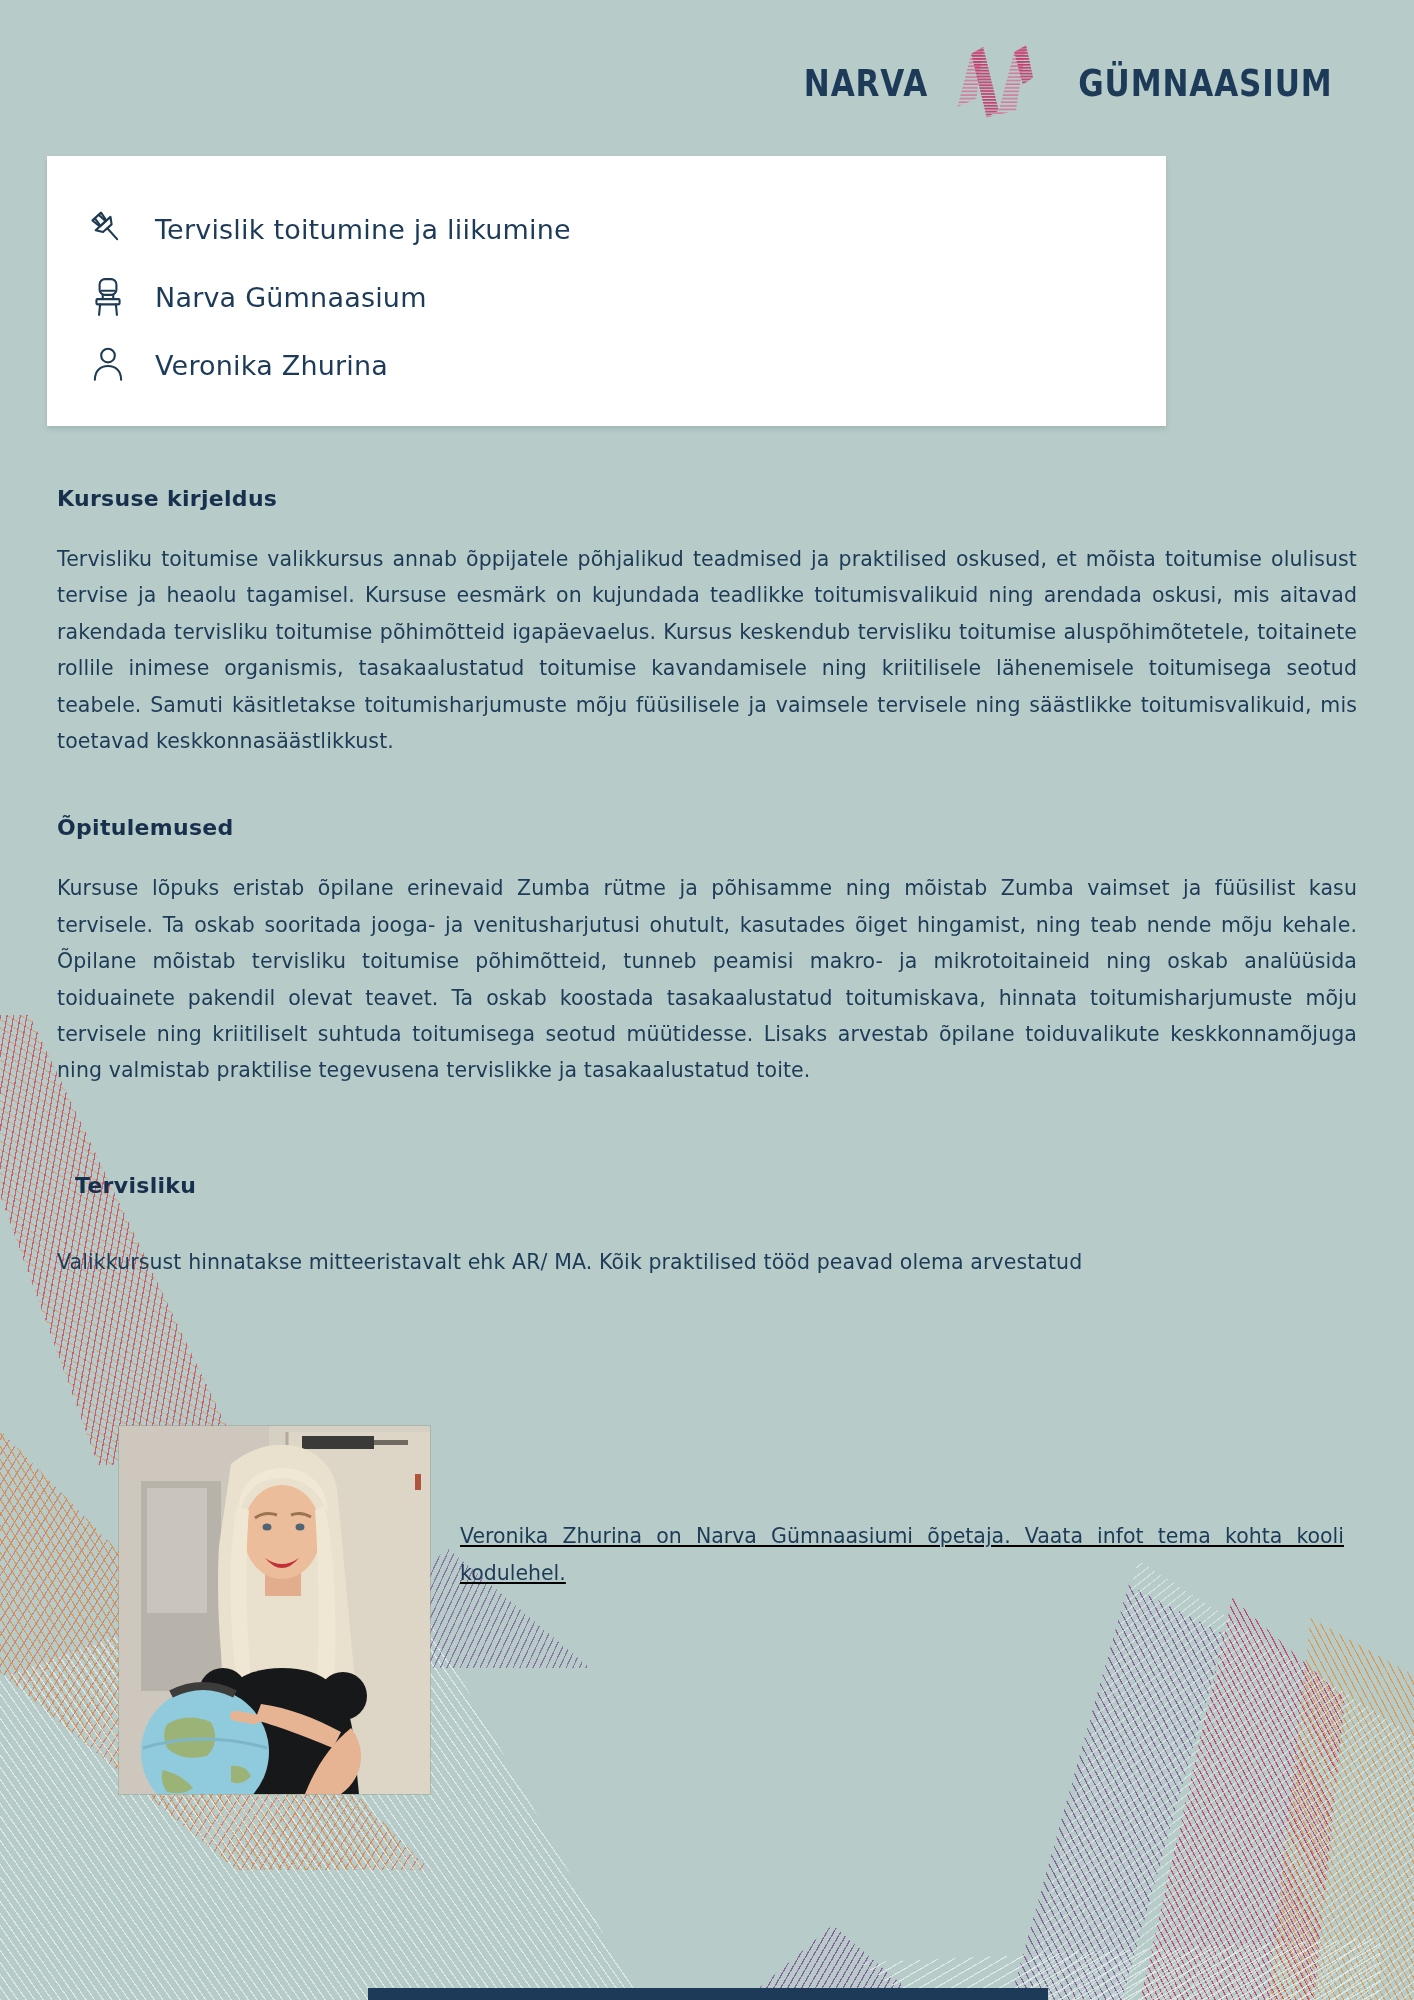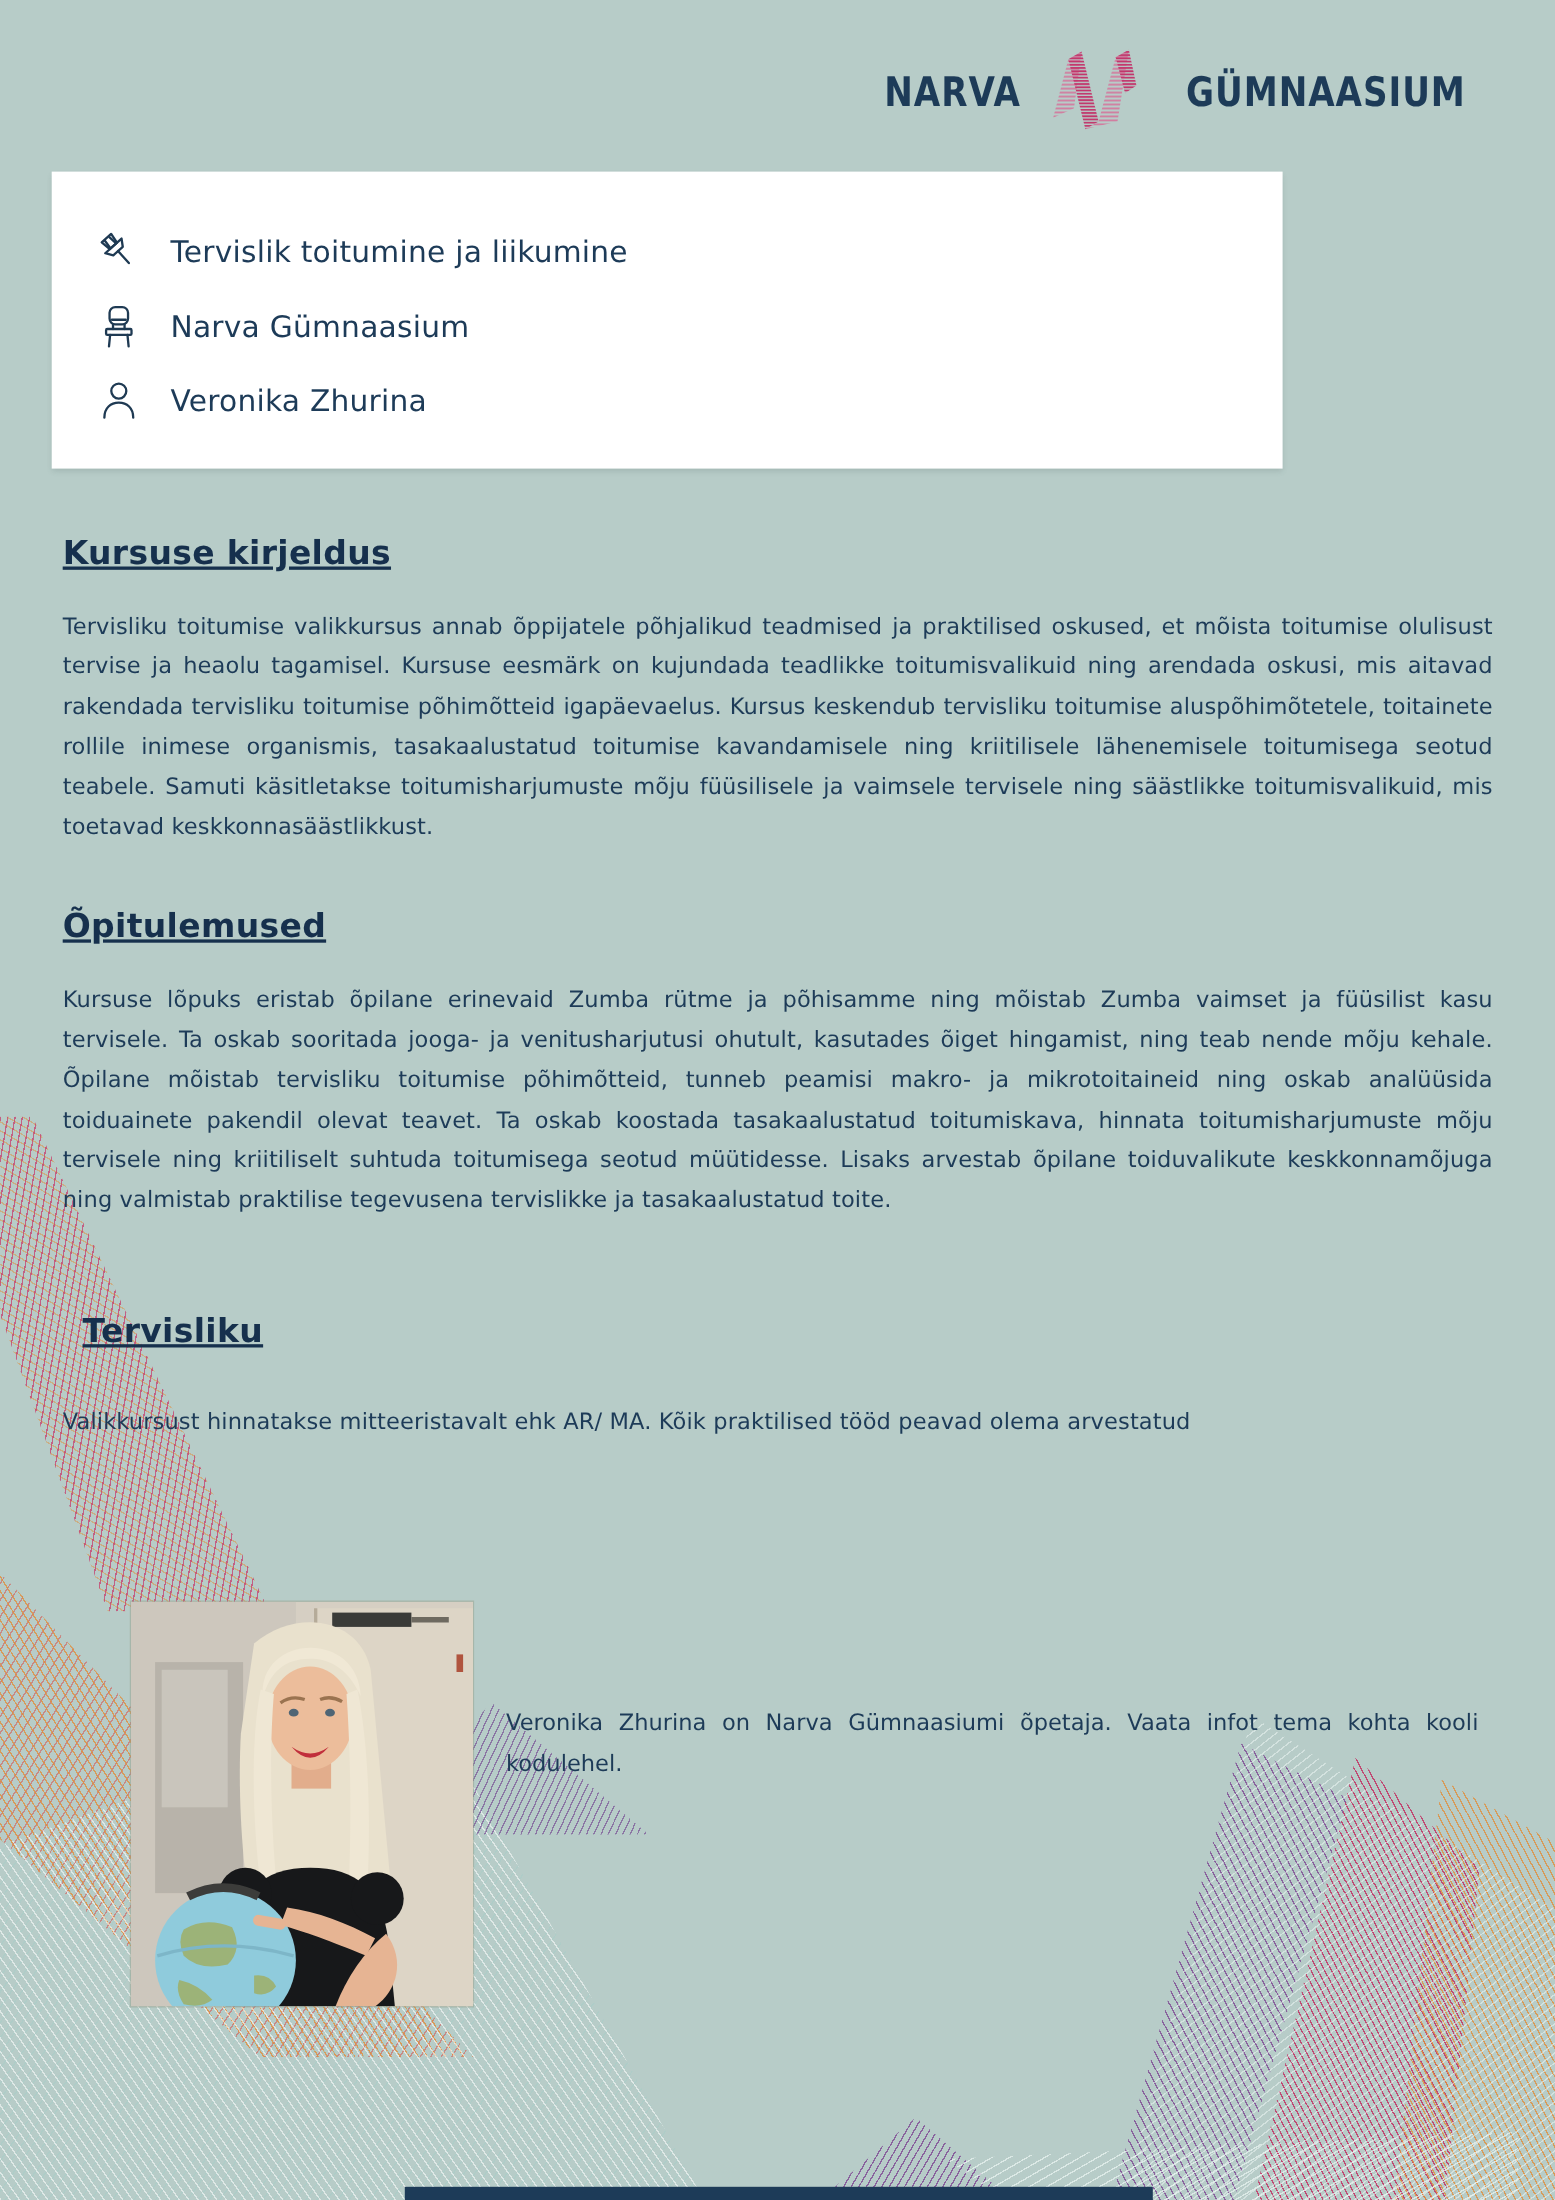--- a/index.html
+++ b/index.html
@@ -47,28 +47,28 @@
   .content{position:relative;z-index:1;}
   .brand{display:flex;justify-content:flex-end;align-items:center;padding:42px 57px 0 0;gap:14px;}
   .brand .word{color:#1d3b58;font-weight:700;font-size:37px;letter-spacing:1px;transform:scaleX(.84);transform-origin:center;}
   .brand svg{display:block;}
   .info-card{background:#ffffff;margin:32px 36px 0 47px;width:1119px;box-sizing:border-box;
     padding:52px 40px 40px 40px;box-shadow:0 3px 5px rgba(80,100,98,.2);}
   .info-row{display:flex;align-items:center;gap:26px;margin-bottom:26px;}
   .info-row:last-child{margin-bottom:0;}
   .info-row svg{flex:0 0 auto;display:block;}
   .info-row .lbl{color:#1d3b58;font-size:27px;font-weight:500;letter-spacing:.2px;}
-  h2{color:#16304d;font-size:30px;font-weight:700;margin:0;margin-left:57px;letter-spacing:.3px;text-decoration:underline;}
+  h2{color:#16304d;font-size:22px;font-weight:700;margin:0;margin-left:57px;letter-spacing:.3px;}
   .h-1{margin-top:60px;}
   .h-2{margin-top:56px;}
   .h-3{margin-top:84px;margin-left:75px;}
   p.body{color:#1d3b58;font-size:20.5px;line-height:36.4px;text-align:justify;
     margin:30px 57px 0 57px;letter-spacing:.1px;}
   p.single{text-align:left;margin-top:46px;}
-  .teacher-row{display:flex;margin-top:146px;}
+  .teacher-row{display:flex;margin-top:146px;text-decoration:underline;}
   .photo{flex:0 0 auto;margin-left:119px;width:311px;height:368px;overflow:hidden;box-shadow:0 0 0 1px rgba(150,160,140,.5);}
   .photo svg{display:block;}
   .caption{color:#1d3b58;font-size:20.5px;line-height:37px;text-align:justify;
     width:884px;margin:92px 0 0 30px;}
   .footer-bar{position:absolute;left:368px;bottom:0;width:680px;height:12px;background:#1d3b58;z-index:2;}
   .icon{stroke:#1f3a53;stroke-width:2;fill:none;stroke-linecap:round;stroke-linejoin:round;}
 </style>
 </head>
 <body>
 

